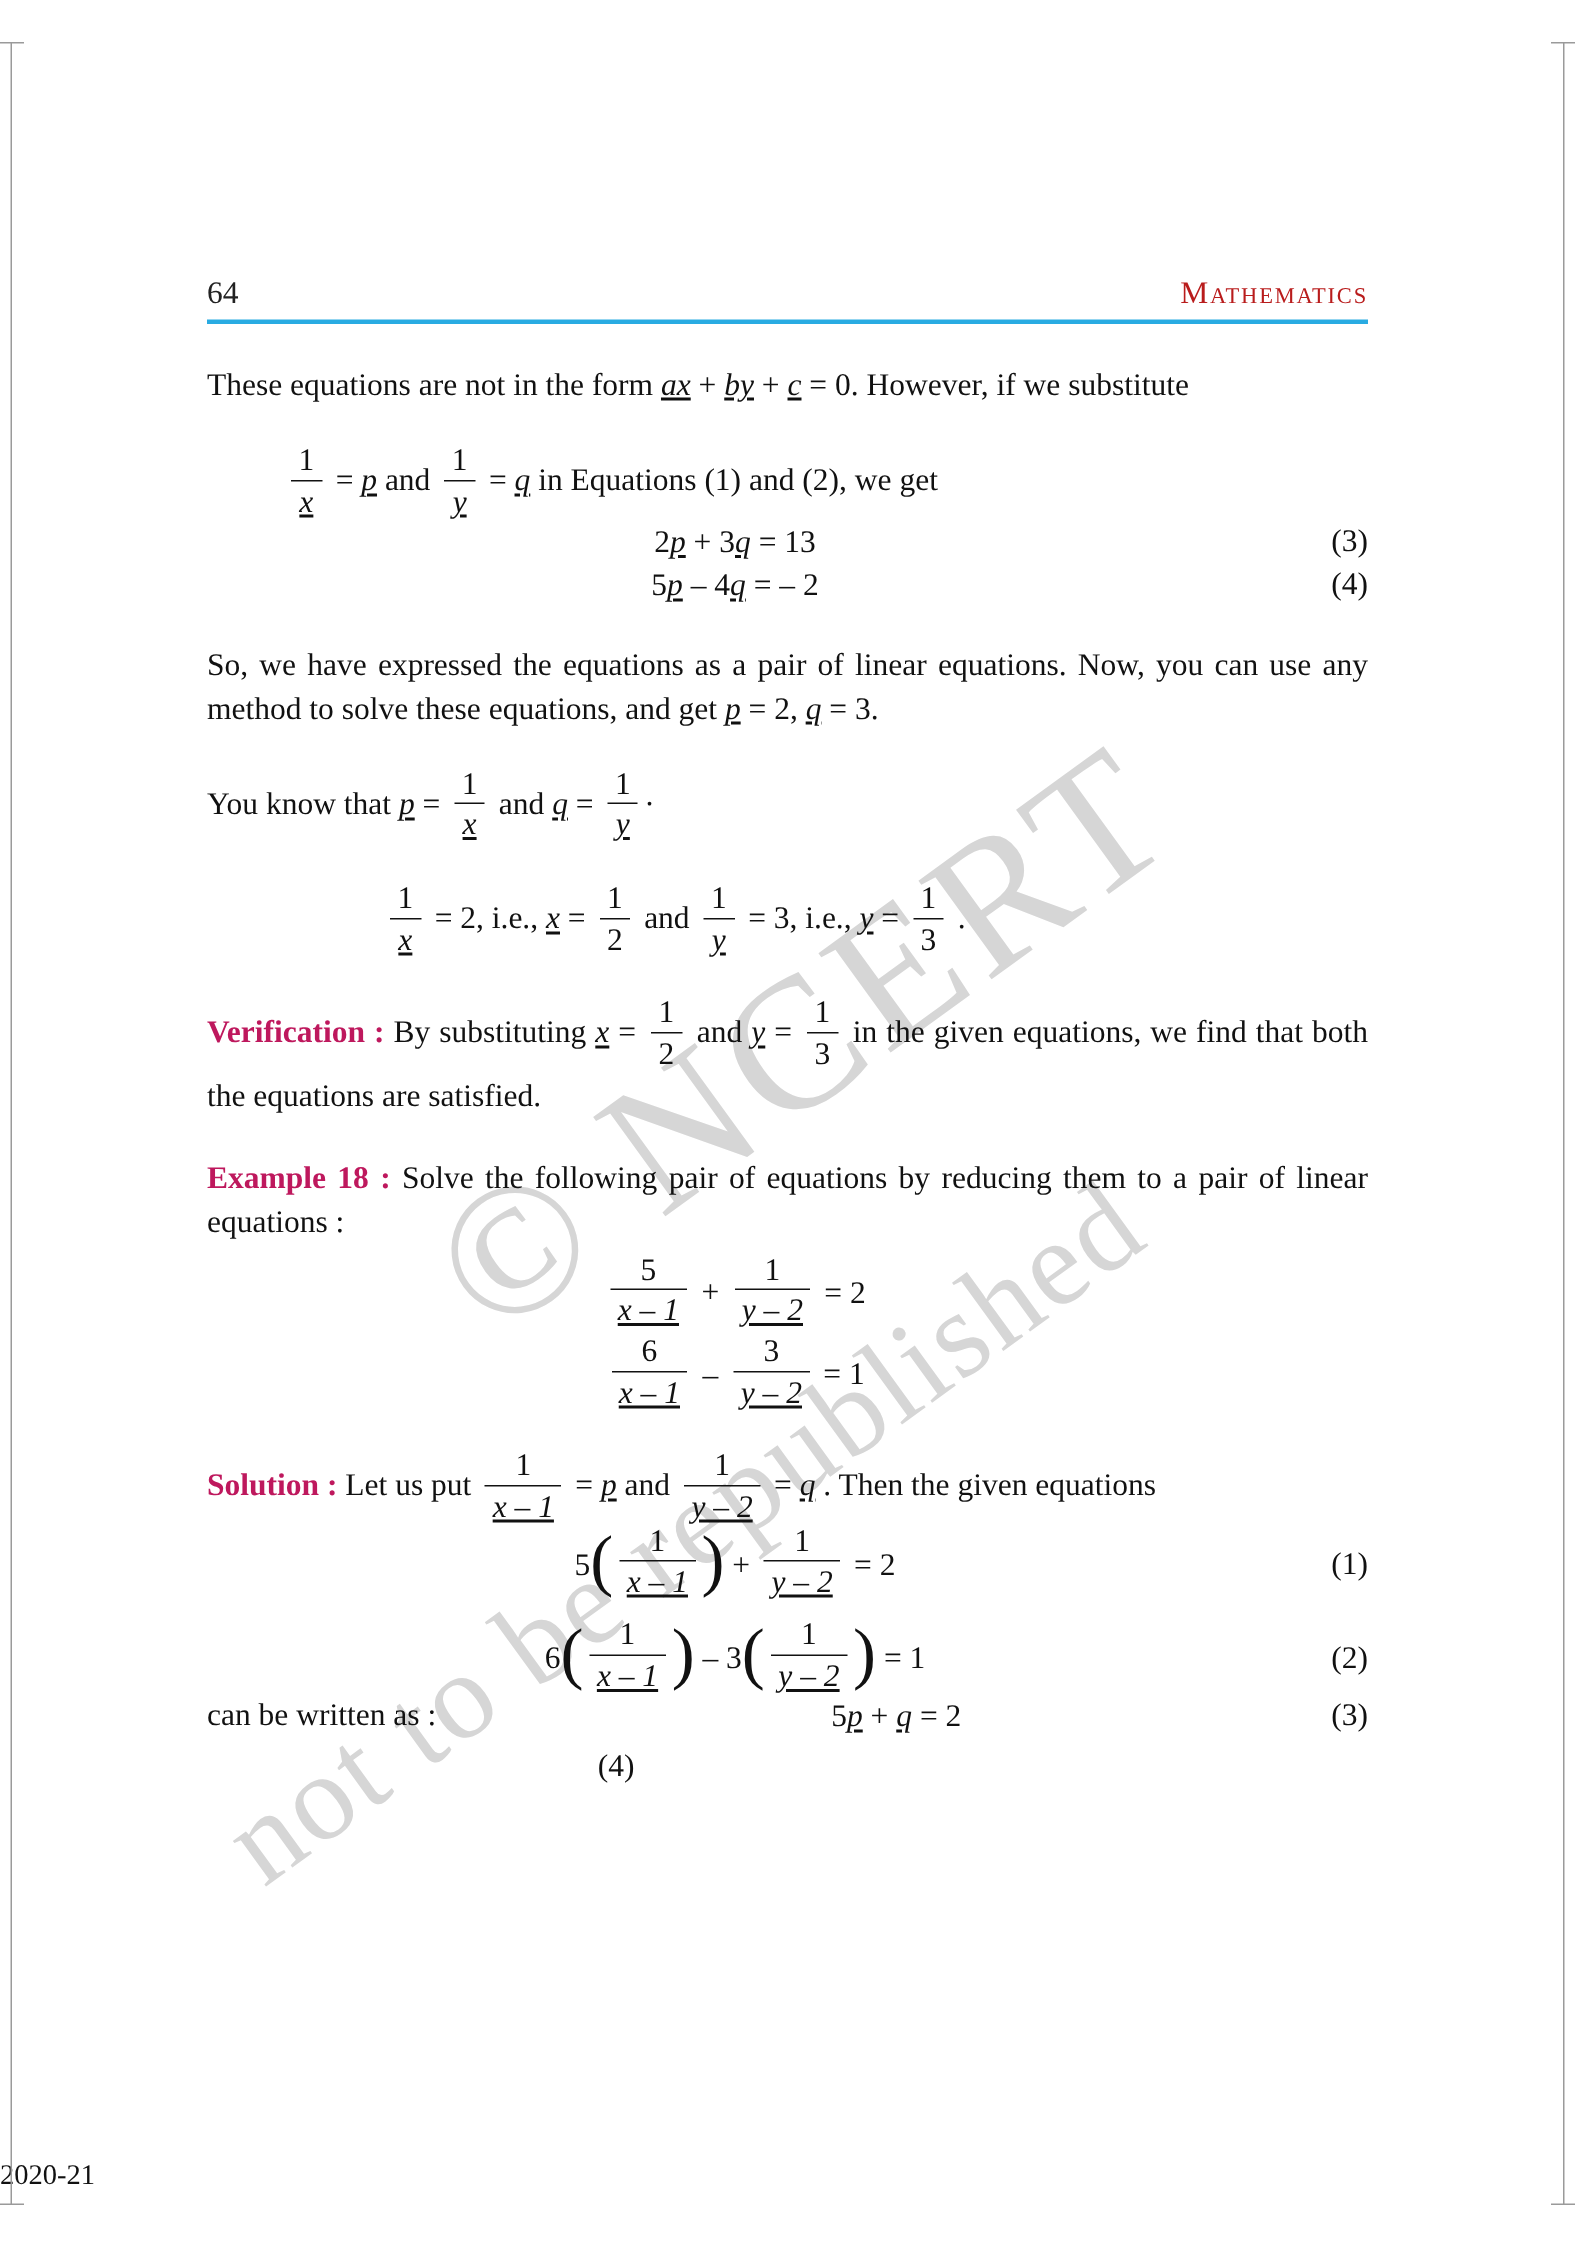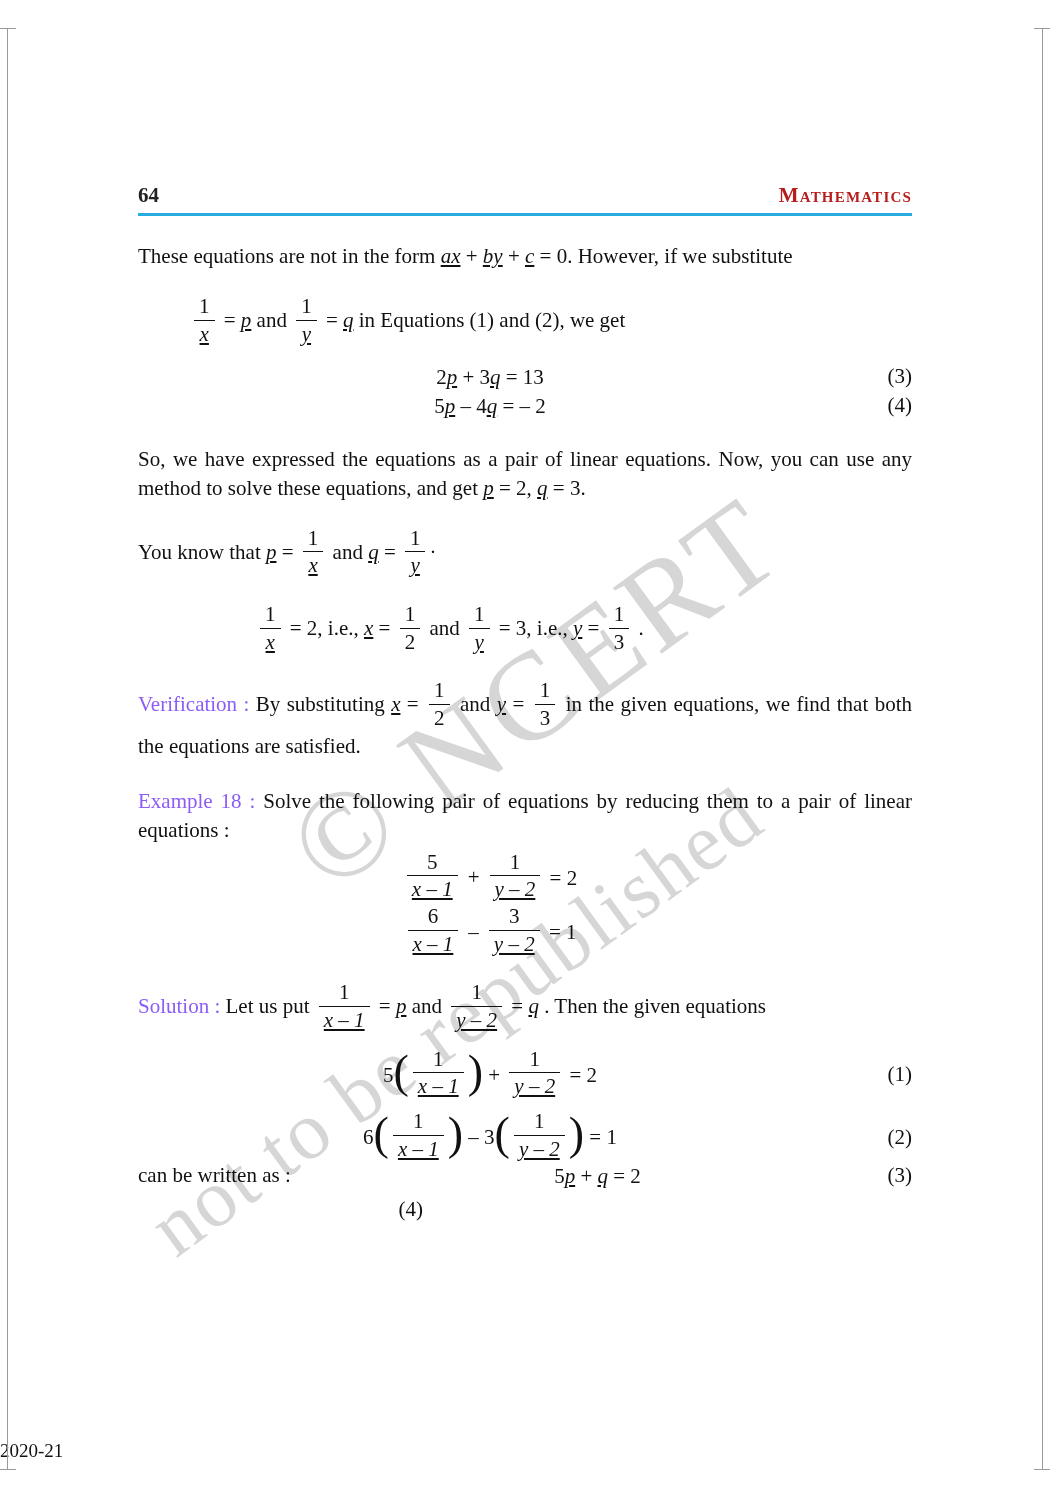--- a/index.html
+++ b/index.html
@@ -1,42 +1,42 @@
 <!DOCTYPE html>
 <html><head>
 <meta charset="utf-8">
 <style>
   *{margin:0;padding:0;box-sizing:border-box;}
   html,body{width:1050px;height:1500px;}
   body{position:relative;background:#ffffff;font-family:"Liberation Serif","DejaVu Serif",serif;
        font-size:21px;color:#111;overflow:hidden;}
   .content{position:relative;z-index:2;padding:183px 138px 0 138px;}
-  .pagehead{display:flex;justify-content:space-between;align-items:flex-end;font-weight:bold;}
+  .pagehead{display:flex;justify-content:space-between;align-items:flex-end;}
   .pagenum{font-size:21px;color:#222;}
   .subject{font-variant:small-caps;letter-spacing:1.2px;color:#b91c1c;font-size:21px;}
   .rule{height:3px;background:#29abe2;margin-top:5px;}
   p.para{margin-top:26px;line-height:1.38;text-align:justify;}
   .nojust{text-align:left;}
   .indent1{padding-left:52px;margin-top:16px;}
   .indent2{padding-left:118px;margin-top:10px;}
   .it{font-style:italic;text-decoration:underline;}
-  .blue{color:#8b5cf6;font-weight:normal;}
+  .blue{color:#be185d;font-weight:bold;}
   .frac{display:inline-flex;flex-direction:column;text-align:center;vertical-align:middle;
         margin:0 4px;line-height:1.08;position:relative;top:-2px;}
   .frac .num{display:block;padding:0 5px 2px;}
   .frac .den{display:block;border-top:1.4px solid #111;padding:2px 5px 0;}
   .eqrow{display:flex;align-items:center;}
   .eqlead{flex:0 0 215px;}
   .eqmid{flex:1;text-align:center;}
   .eqmid > span{vertical-align:middle;}
   .eqlabel{flex:0 0 70px;text-align:right;}
   .op{margin:0 6px;}
   .bp{font-size:46px;font-weight:400;line-height:0;vertical-align:middle;position:relative;top:-3px;}
   .mt4{margin-top:4px;}.mt6{margin-top:2px;}.mt8{margin-top:8px;}.mt12{margin-top:12px;}
-  .mt16{margin-top:16px;}.mt18{margin-top:18px;}.mt20{margin-top:20px;}.mt22{}.mt24{margin-top:24px;}
+  .mt16{}.mt18{margin-top:18px;}.mt20{margin-top:20px;}.mt22{}.mt24{margin-top:24px;}
   .footer{position:absolute;left:0;right:0;bottom:38px;text-align:left;font-size:19px;z-index:2;}
   .watermark{position:absolute;z-index:1;left:0;top:0;width:100%;height:100%;color:#d6d6d6;pointer-events:none;}
   .wm1{position:absolute;left:305px;top:790px;font-size:125px;letter-spacing:6px;
        transform:rotate(-36deg);transform-origin:0 50%;white-space:nowrap;}
   .wm2{position:absolute;left:160px;top:1190px;font-size:82px;letter-spacing:2px;
        transform:rotate(-36deg);transform-origin:0 50%;white-space:nowrap;}
   .edge{position:absolute;background:#9a9a9a;width:1px;top:28px;bottom:30px;z-index:3;}
   .edge-l{left:7px;} .edge-r{right:7px;}
   .tick{position:absolute;background:#9a9a9a;height:1px;width:16px;z-index:3;}
   .tick-tl{left:0;top:28px;} .tick-tr{right:0;top:28px;}

